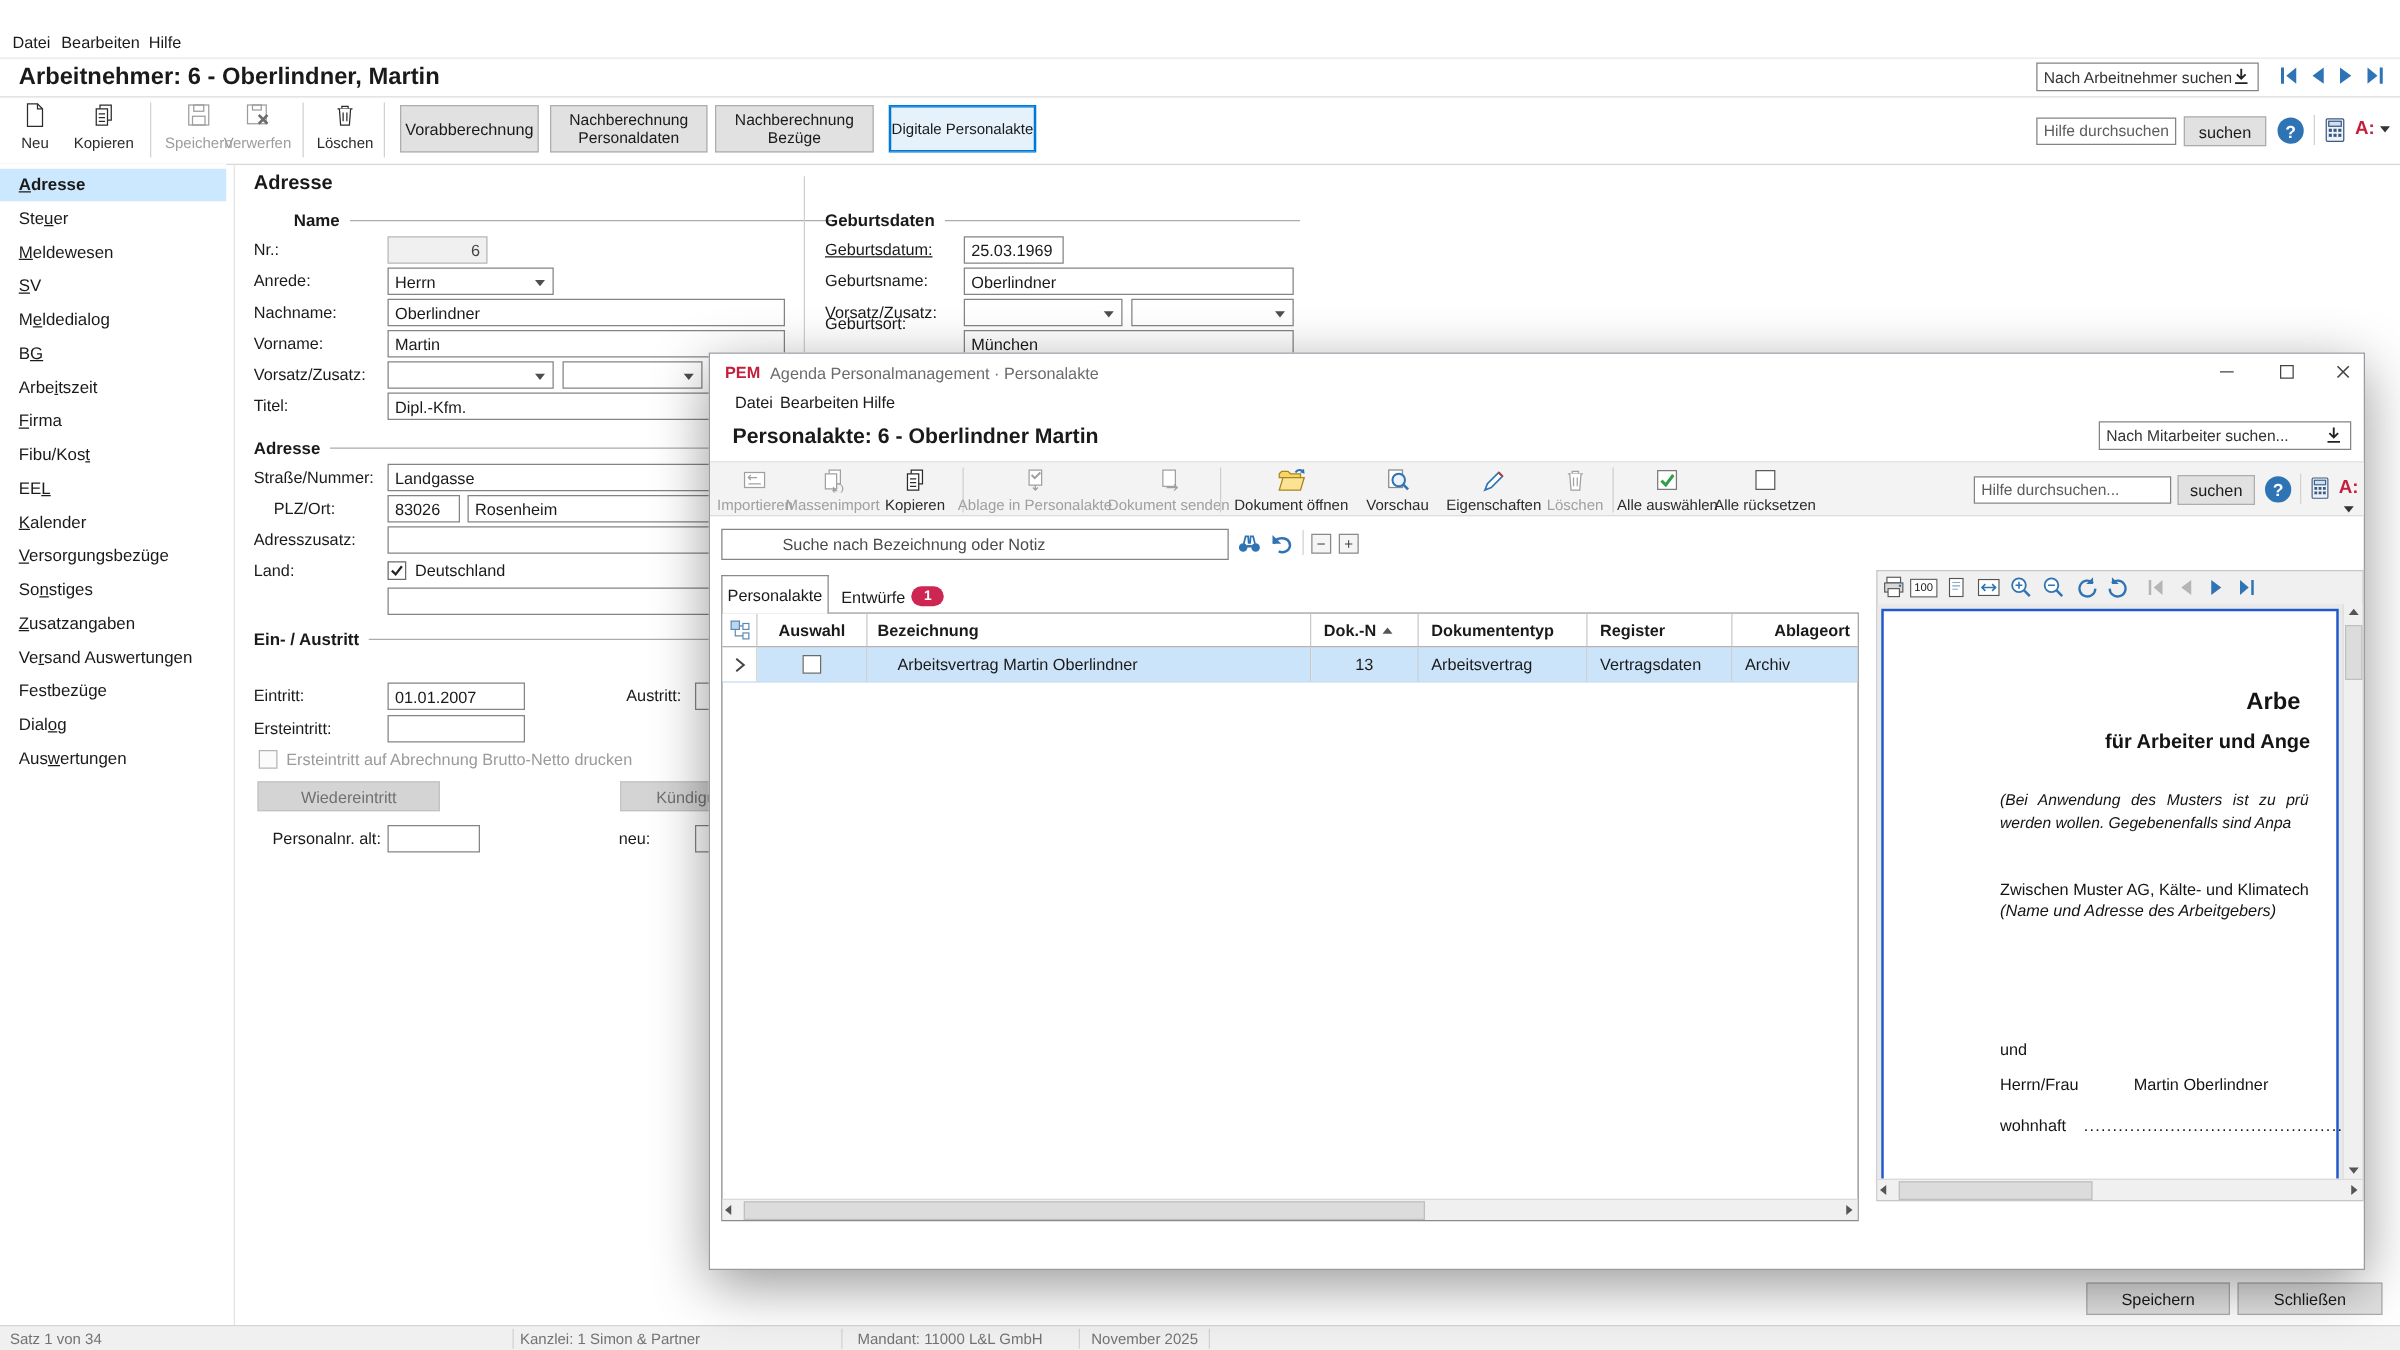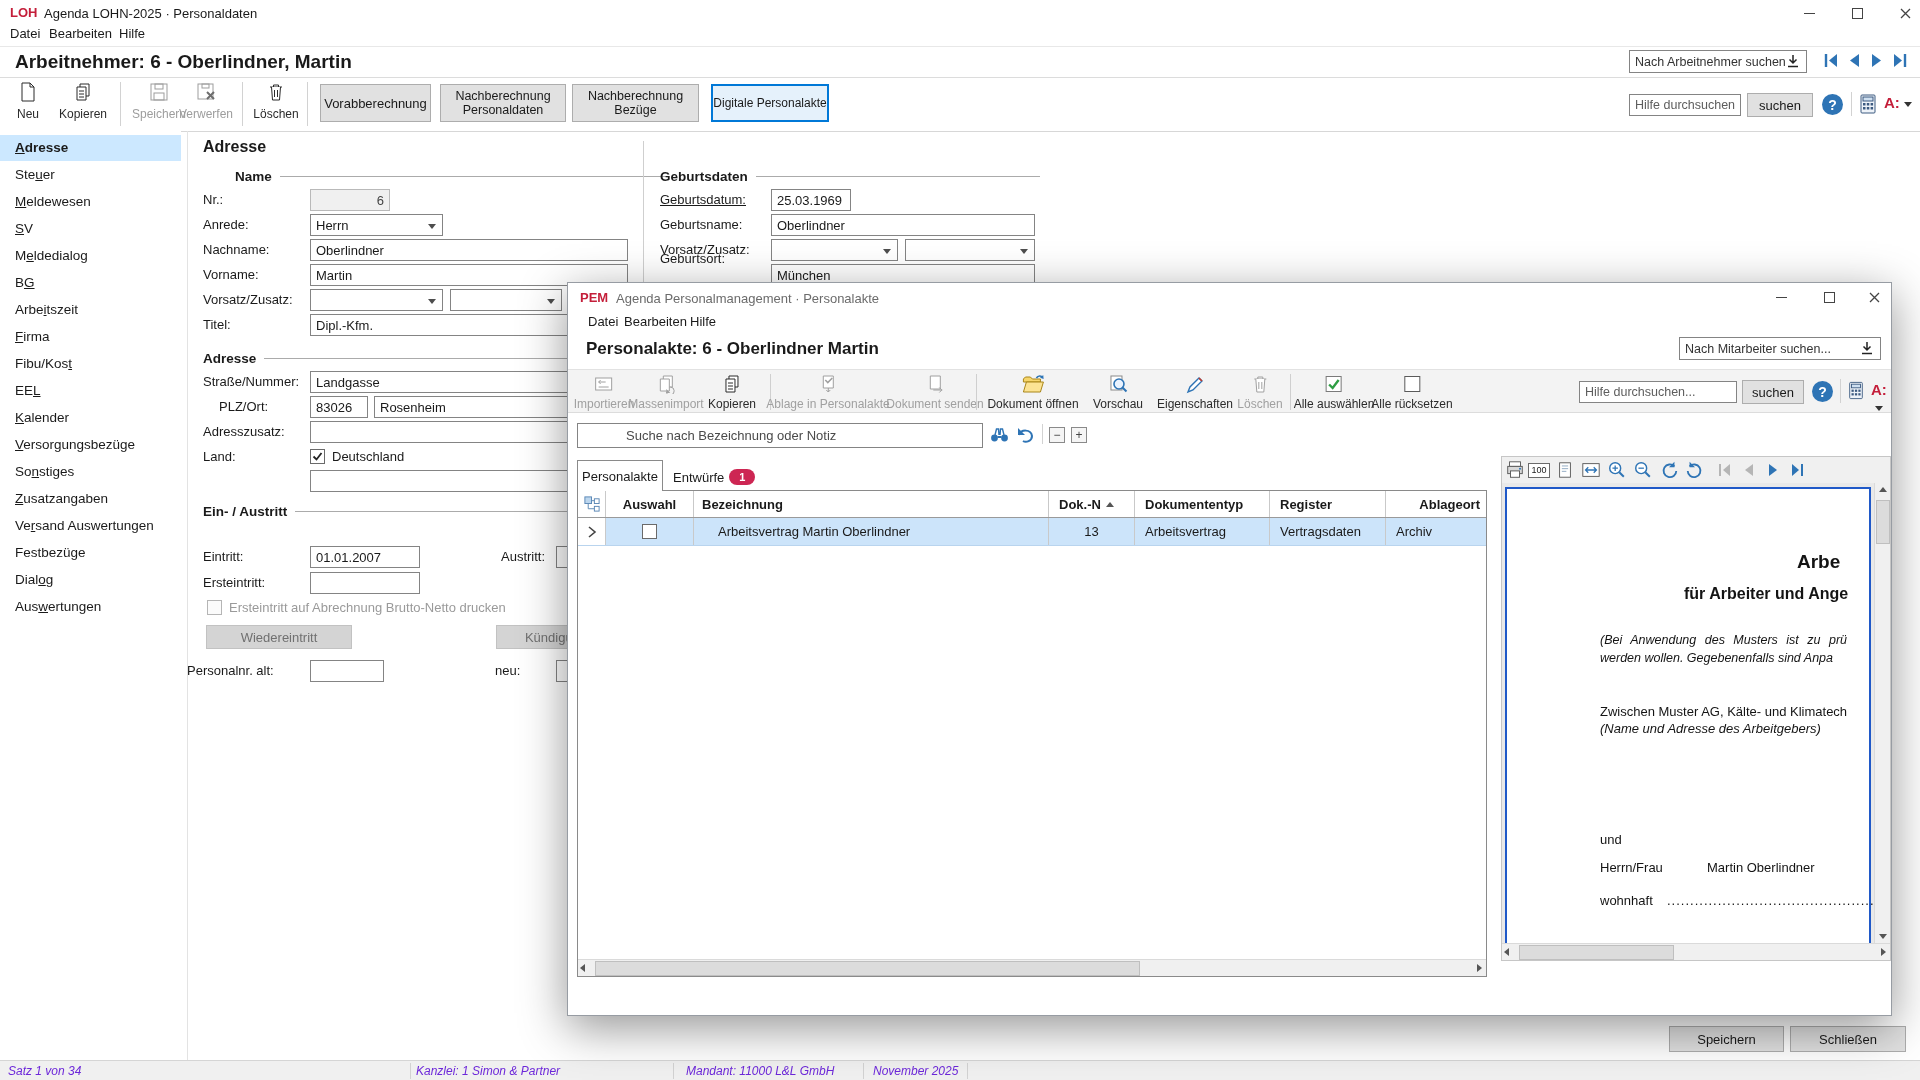--- a/index.html
+++ b/index.html
@@ -40,45 +40,30 @@
   .tcell{box-sizing:border-box;border-right:1px solid #c9c9c9;display:flex;align-items:center;overflow:hidden;white-space:nowrap;}
   .sort-asc{width:0;height:0;border-left:4px solid transparent;border-right:4px solid transparent;border-bottom:5px solid #555;margin-left:5px;}
   
   .sb{position:absolute;background:#f0f0f0;border:1px solid #dadada;box-sizing:border-box;}
   .sb-thumb{position:absolute;background:#dcdcdc;border:1px solid #bfbfbf;box-sizing:border-box;}
   .sb-arrow{position:absolute;display:flex;align-items:center;justify-content:center;}
   .tri-l{width:0;height:0;border-top:4px solid transparent;border-bottom:4px solid transparent;border-right:5px solid #555;}
   .tri-r{width:0;height:0;border-top:4px solid transparent;border-bottom:4px solid transparent;border-left:5px solid #555;}
   .tri-u{width:0;height:0;border-left:4px solid transparent;border-right:4px solid transparent;border-bottom:5px solid #555;}
   .tri-d{width:0;height:0;border-left:4px solid transparent;border-right:4px solid transparent;border-top:5px solid #555;}
-  .statustext{position:absolute;top:0;height:20px;line-height:20px;font-size:12px;color:#6d28d9;white-space:nowrap;font-style:italic;}
+  .statustext{position:absolute;top:0;height:20px;line-height:20px;font-size:12px;color:#737373;white-space:nowrap;}
   u{text-decoration:underline;}
   .doctxt{position:absolute;white-space:nowrap;color:#141414;}
   .pvicon{position:absolute;top:3px;width:22px;height:20px;display:flex;align-items:center;justify-content:center;}
 </style>
 </head>
 <body>
 
 <div id="screen">
 
-  <div class="abs" style="left:0;top:0;width:1920px;height:26px;">
-    <span class="abs" style="left:10px;top:5px;font-weight:bold;font-size:13px;color:#c41e3a;">LOH</span>
-    <span class="abs" style="left:44px;top:6px;font-size:13px;">Agenda LOHN-2025 · Personaldaten</span>
-    <span class="winctl" style="left:1793px;top:3px;">
-        <span style="width:11px;height:1px;background:#444;"></span>
-      </span>
-    <span class="winctl" style="left:1841px;top:3px;">
-        <span style="width:9px;height:9px;border:1px solid #444;"></span>
-      </span>
-    <span class="winctl" style="left:1889px;top:3px;">
-      <svg width="11" height="11" viewBox="0 0 11 11">
-          <path d="M1 1l9 9M10 1l-9 9" stroke="#444" stroke-width="1.3"></path>
-        </svg>
-    </span>
-  </div>
 
   <div class="abs" style="left:0;top:26px;width:1920px;height:20px;">
     <span class="abs" style="left:10px;font-size:13px;">Datei</span>
     <span class="abs" style="left:49px;font-size:13px;">Bearbeiten</span>
     <span class="abs" style="left:119px;font-size:13px;">Hilfe</span>
   </div>
   <div class="hline" style="left:0;top:46px;width:1920px;background:#e8e8e8;"></div>
 
   <div class="abs" style="left:15px;top:51px;font-size:19px;font-weight:bold;">Arbeitnehmer: 6 - Oberlindner, Martin</div>
   <div class="input" style="left:1629px;top:50px;width:178px;height:23px;">
@@ -291,21 +276,21 @@
       <span class="val"></span>
     </div>
   <span class="cb disabled" style="left:207px;top:600px;"></span>
   <span class="flabel" style="left:229px;top:597px;color:#9a9a9a;">Ersteintritt auf Abrechnung Brutto-Netto drucken</span>
   <div class="btn graybtn" style="left:206px;top:625px;width:146px;height:24px;">
       <span>Wiedereintritt</span>
     </div>
   <div class="btn graybtn" style="left:496px;top:625px;width:120px;height:24px;overflow:hidden;">
       <span>Kündigung</span>
     </div>
-  <span class="flabel" style="left:187px;top:660px;">Personalnr. alt:</span>
+  <span class="flabel" style="left:218px;top:660px;">Personalnr. alt:</span>
   <div class="input" style="left:310px;top:660px;width:74px;">
       <span class="val"></span>
     </div>
   <span class="flabel" style="left:495px;top:660px;">neu:</span>
   <div class="input" style="left:556px;top:660px;width:70px;">
       <span class="val"></span>
     </div>
 
   <div class="vline" style="left:643px;top:141px;height:141px;background:#cfcfcf;"></div>
   <div class="ghead" style="left:660px;top:168px;width:380px;">

